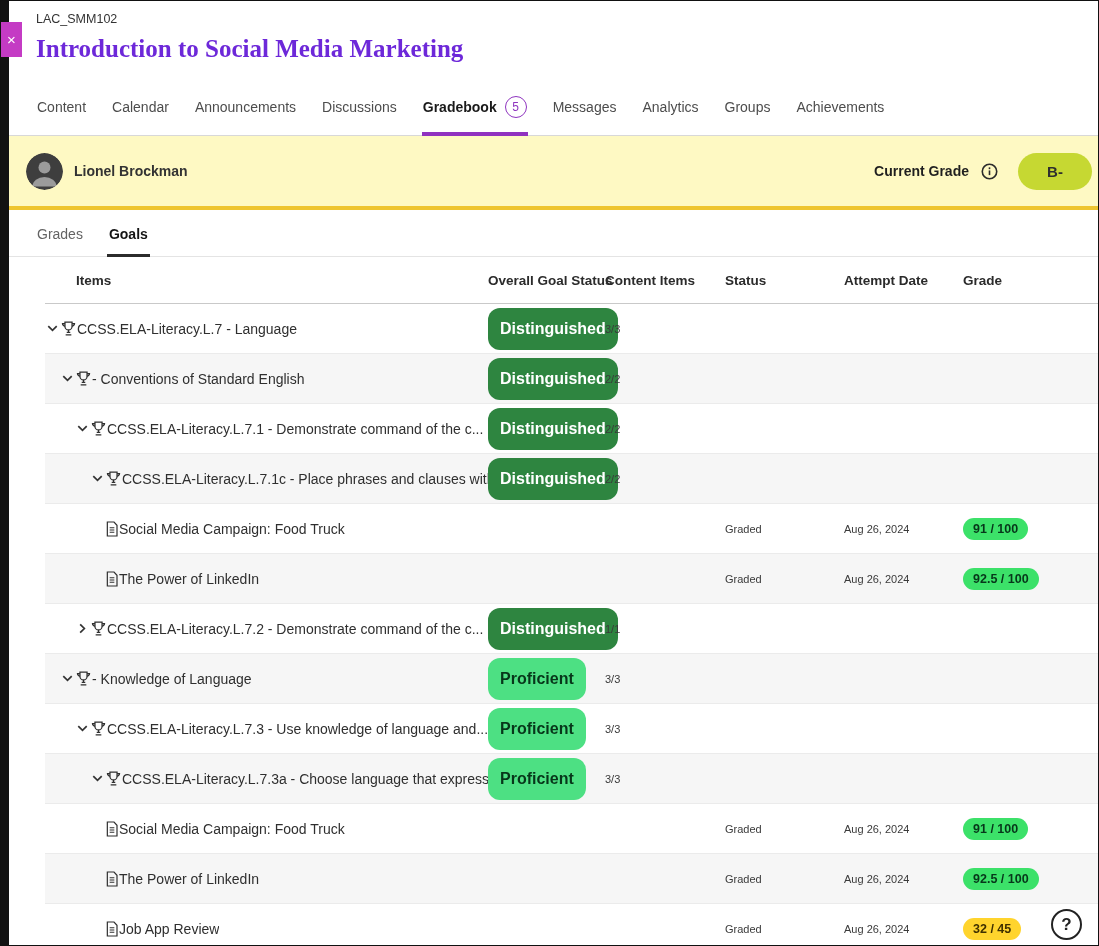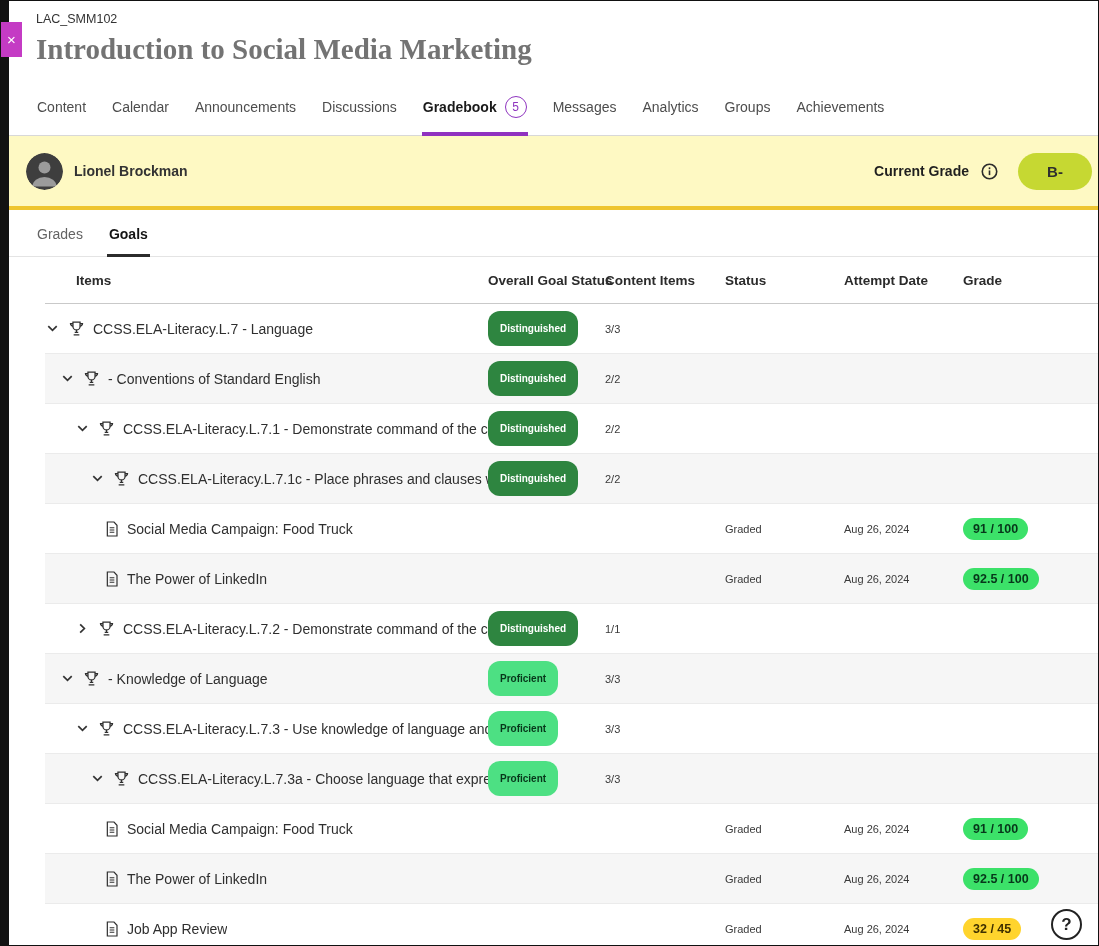--- a/index.html
+++ b/index.html
@@ -13,22 +13,22 @@
     position:absolute; left:0; top:21px; width:21px; height:35px; background:#c43bc4;
     color:#fff; display:flex; align-items:center; justify-content:center;
     font-size:15px; z-index:6; cursor:pointer;
   }
   .main { margin-left:8px; }
 
   
   .course-header { padding:10px 0 0 27px; }
   .course-id { font-size:12.5px; line-height:16px; color:#333; }
   .course-title {
-    font-family:"Liberation Serif", serif; font-size:29px; line-height:36px;
-    font-weight:600; color:#737373; margin-top:4px;
+    font-family:"Liberation Serif", serif; font-size:25px; line-height:36px;
+    font-weight:600; color:#6d28d9; margin-top:4px;
   }
 
   
   .nav-tabs { display:flex; gap:24px; padding-left:27px; margin-top:20px; border-bottom:1px solid #d8d8d8; }
   .nav-tab {
     display:flex; align-items:center; gap:8px; font-size:14px; color:#4d4d4d;
     padding:9px 1px 14px; cursor:pointer; border-bottom:4px solid transparent; margin-bottom:-1px;
   }
   .nav-tab.active { color:#1a1a1a; font-weight:700; border-bottom-color:#9031c0; }
   .nav-badge {
@@ -61,25 +61,25 @@
   .thead, .trow {
     display:grid; grid-template-columns:443px 117px 120px 119px 119px 1fr;
     align-items:center;
   }
   .thead { height:46px; border-bottom:1px solid #c9c9c9; }
   .th { font-size:13.5px; font-weight:600; color:#2b2b2b; white-space:nowrap; }
   .th-items { padding-left:31px; }
   .trow { height:50px; box-sizing:border-box; border-bottom:1px solid #ebebeb; }
   .tbody .trow:nth-child(even) { background:#f6f6f6; }
   .cell { display:flex; align-items:center; min-width:0; }
-  .items-cell { gap:8px; }
+  .items-cell { }
   .icon { display:inline-flex; align-items:center; justify-content:center; flex:0 0 auto; }
   .row-label { font-size:14px; color:#2f2f2f; white-space:nowrap; overflow:hidden; }
   .pill { border-radius:12px; white-space:nowrap; }
-  .badge-pill { font-size:10px; font-weight:700; padding:12px 12px; }
+  .badge-pill { font-size:16px; font-weight:700; padding:12px 12px; }
   .content-items-text, .status-text, .date-text { font-size:11px; color:#3a3a3a; }
   .grade-value-pill { font-size:12.5px; font-weight:700; padding:4px 10px; }
 
   
   .help-btn {
     position:absolute; right:16px; bottom:5px; width:27px; height:27px; border-radius:50%;
     border:2px solid #222; background:#fff; color:#222; font-size:17px; font-weight:700;
     display:flex; align-items:center; justify-content:center; z-index:10; cursor:pointer;
   }
 </style>

